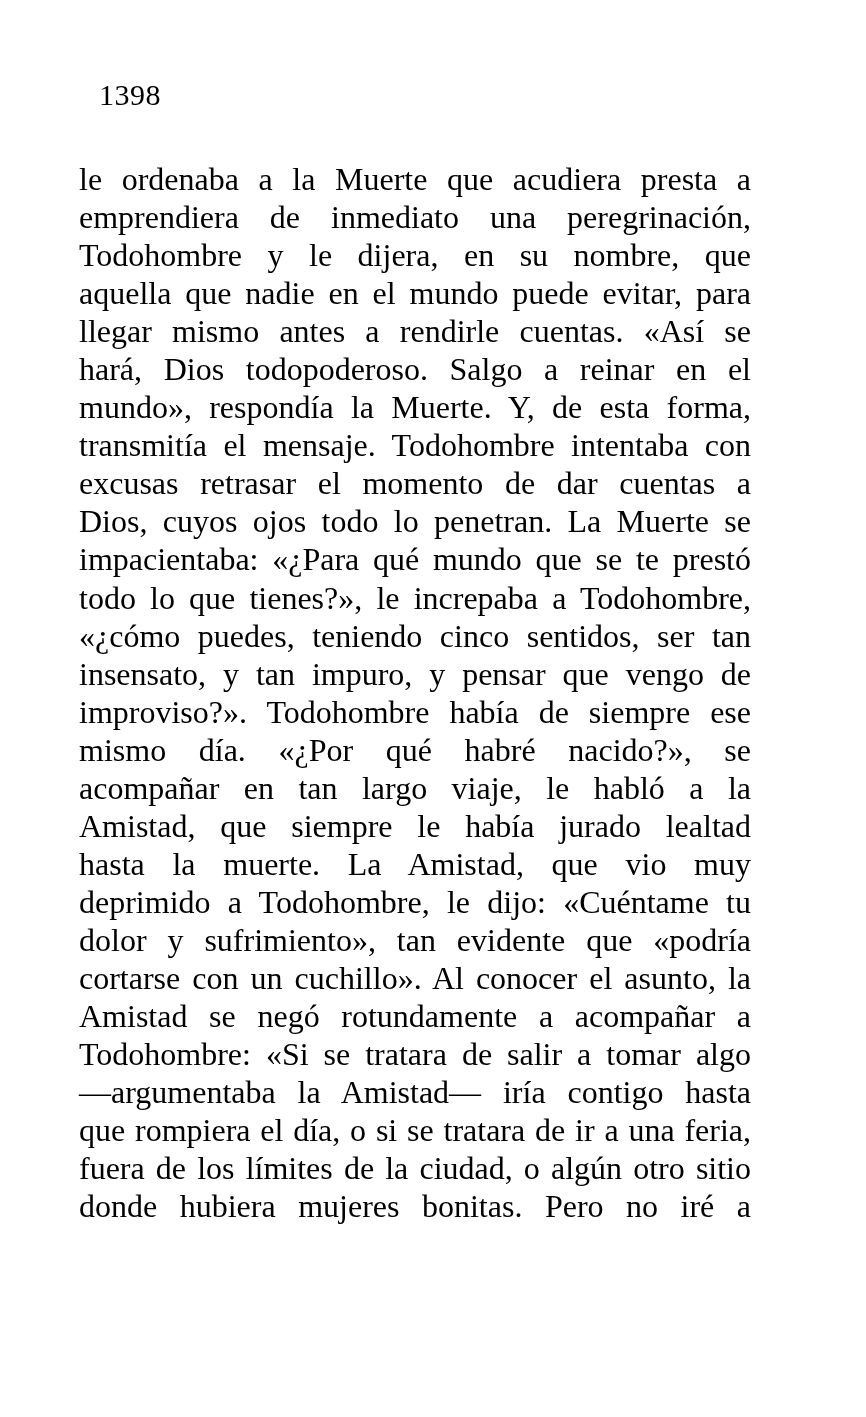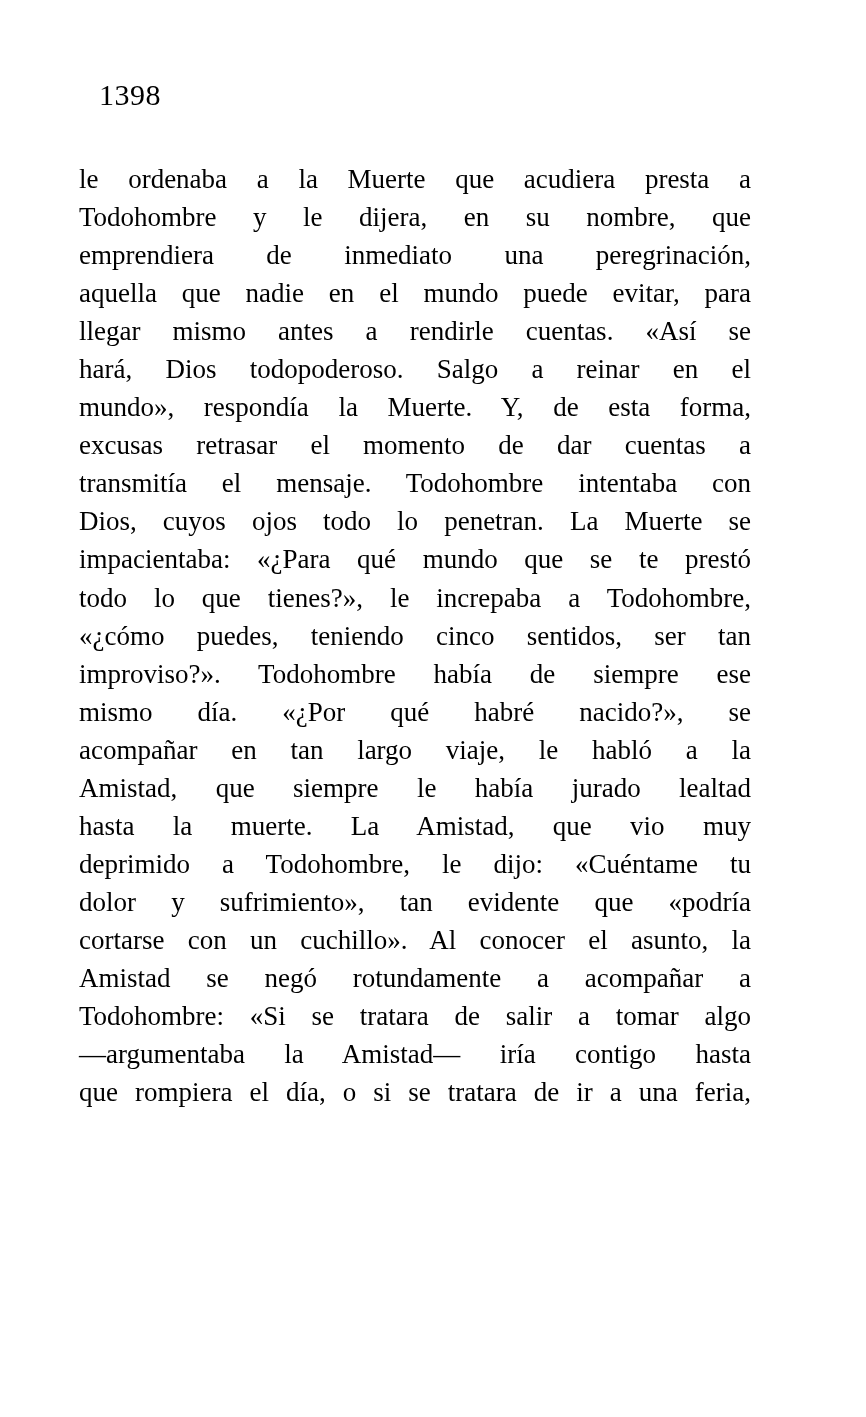--- a/index.html
+++ b/index.html
@@ -24,54 +24,57 @@
     line-height: 38px;
     letter-spacing: 0.5px;
     white-space: nowrap;
     margin-left: 20px;
   }
   .text-block {
     position: absolute;
     left: 79px;
     top: 160px;
     width: 672px;
-    font-size: 27px;
+    font-size: 32px;
     line-height: 38.05px;
   }
   .text-line {
     text-align: justify;
     text-align-last: justify;
     white-space: normal;
   }
 </style>
 </head>
 <body>
 
 <div class="book-page">
   <div class="page-number">1398</div>
   <div class="text-block">
       <div class="text-line">le ordenaba a la Muerte que acudiera presta a</div>
+      <div class="text-line">emprendiera de inmediato una peregrinación,</div>
       <div class="text-line">Todohombre y le dijera, en su nombre, que</div>
-      <div class="text-line">emprendiera de inmediato una peregrinación,</div>
       <div class="text-line">aquella que nadie en el mundo puede evitar, para</div>
       <div class="text-line">llegar mismo antes a rendirle cuentas. «Así se</div>
       <div class="text-line">hará, Dios todopoderoso. Salgo a reinar en el</div>
       <div class="text-line">mundo», respondía la Muerte. Y, de esta forma,</div>
+      <div class="text-line">transmitía el mensaje. Todohombre intentaba con</div>
       <div class="text-line">excusas retrasar el momento de dar cuentas a</div>
-      <div class="text-line">transmitía el mensaje. Todohombre intentaba con</div>
       <div class="text-line">Dios, cuyos ojos todo lo penetran. La Muerte se</div>
       <div class="text-line">impacientaba: «¿Para qué mundo que se te prestó</div>
       <div class="text-line">todo lo que tienes?», le increpaba a Todohombre,</div>
       <div class="text-line">«¿cómo puedes, teniendo cinco sentidos, ser tan</div>
+      <div class="text-line">insensato, y tan impuro, y pensar que vengo de</div>
       <div class="text-line">improviso?». Todohombre había de siempre ese</div>
       <div class="text-line">mismo día. «¿Por qué habré nacido?», se</div>
       <div class="text-line">acompañar en tan largo viaje, le habló a la</div>
       <div class="text-line">Amistad, que siempre le había jurado lealtad</div>
       <div class="text-line">hasta la muerte. La Amistad, que vio muy</div>
       <div class="text-line">deprimido a Todohombre, le dijo: «Cuéntame tu</div>
       <div class="text-line">dolor y sufrimiento», tan evidente que «podría</div>
       <div class="text-line">cortarse con un cuchillo». Al conocer el asunto, la</div>
       <div class="text-line">Amistad se negó rotundamente a acompañar a</div>
       <div class="text-line">Todohombre: «Si se tratara de salir a tomar algo</div>
       <div class="text-line">—argumentaba la Amistad— iría contigo hasta</div>
       <div class="text-line">que rompiera el día, o si se tratara de ir a una feria,</div>
+      <div class="text-line">fuera de los límites de la ciudad, o algún otro sitio</div>
+      <div class="text-line">donde hubiera mujeres bonitas. Pero no iré a</div>
     </div>
 </div>
 
 </body></html>

